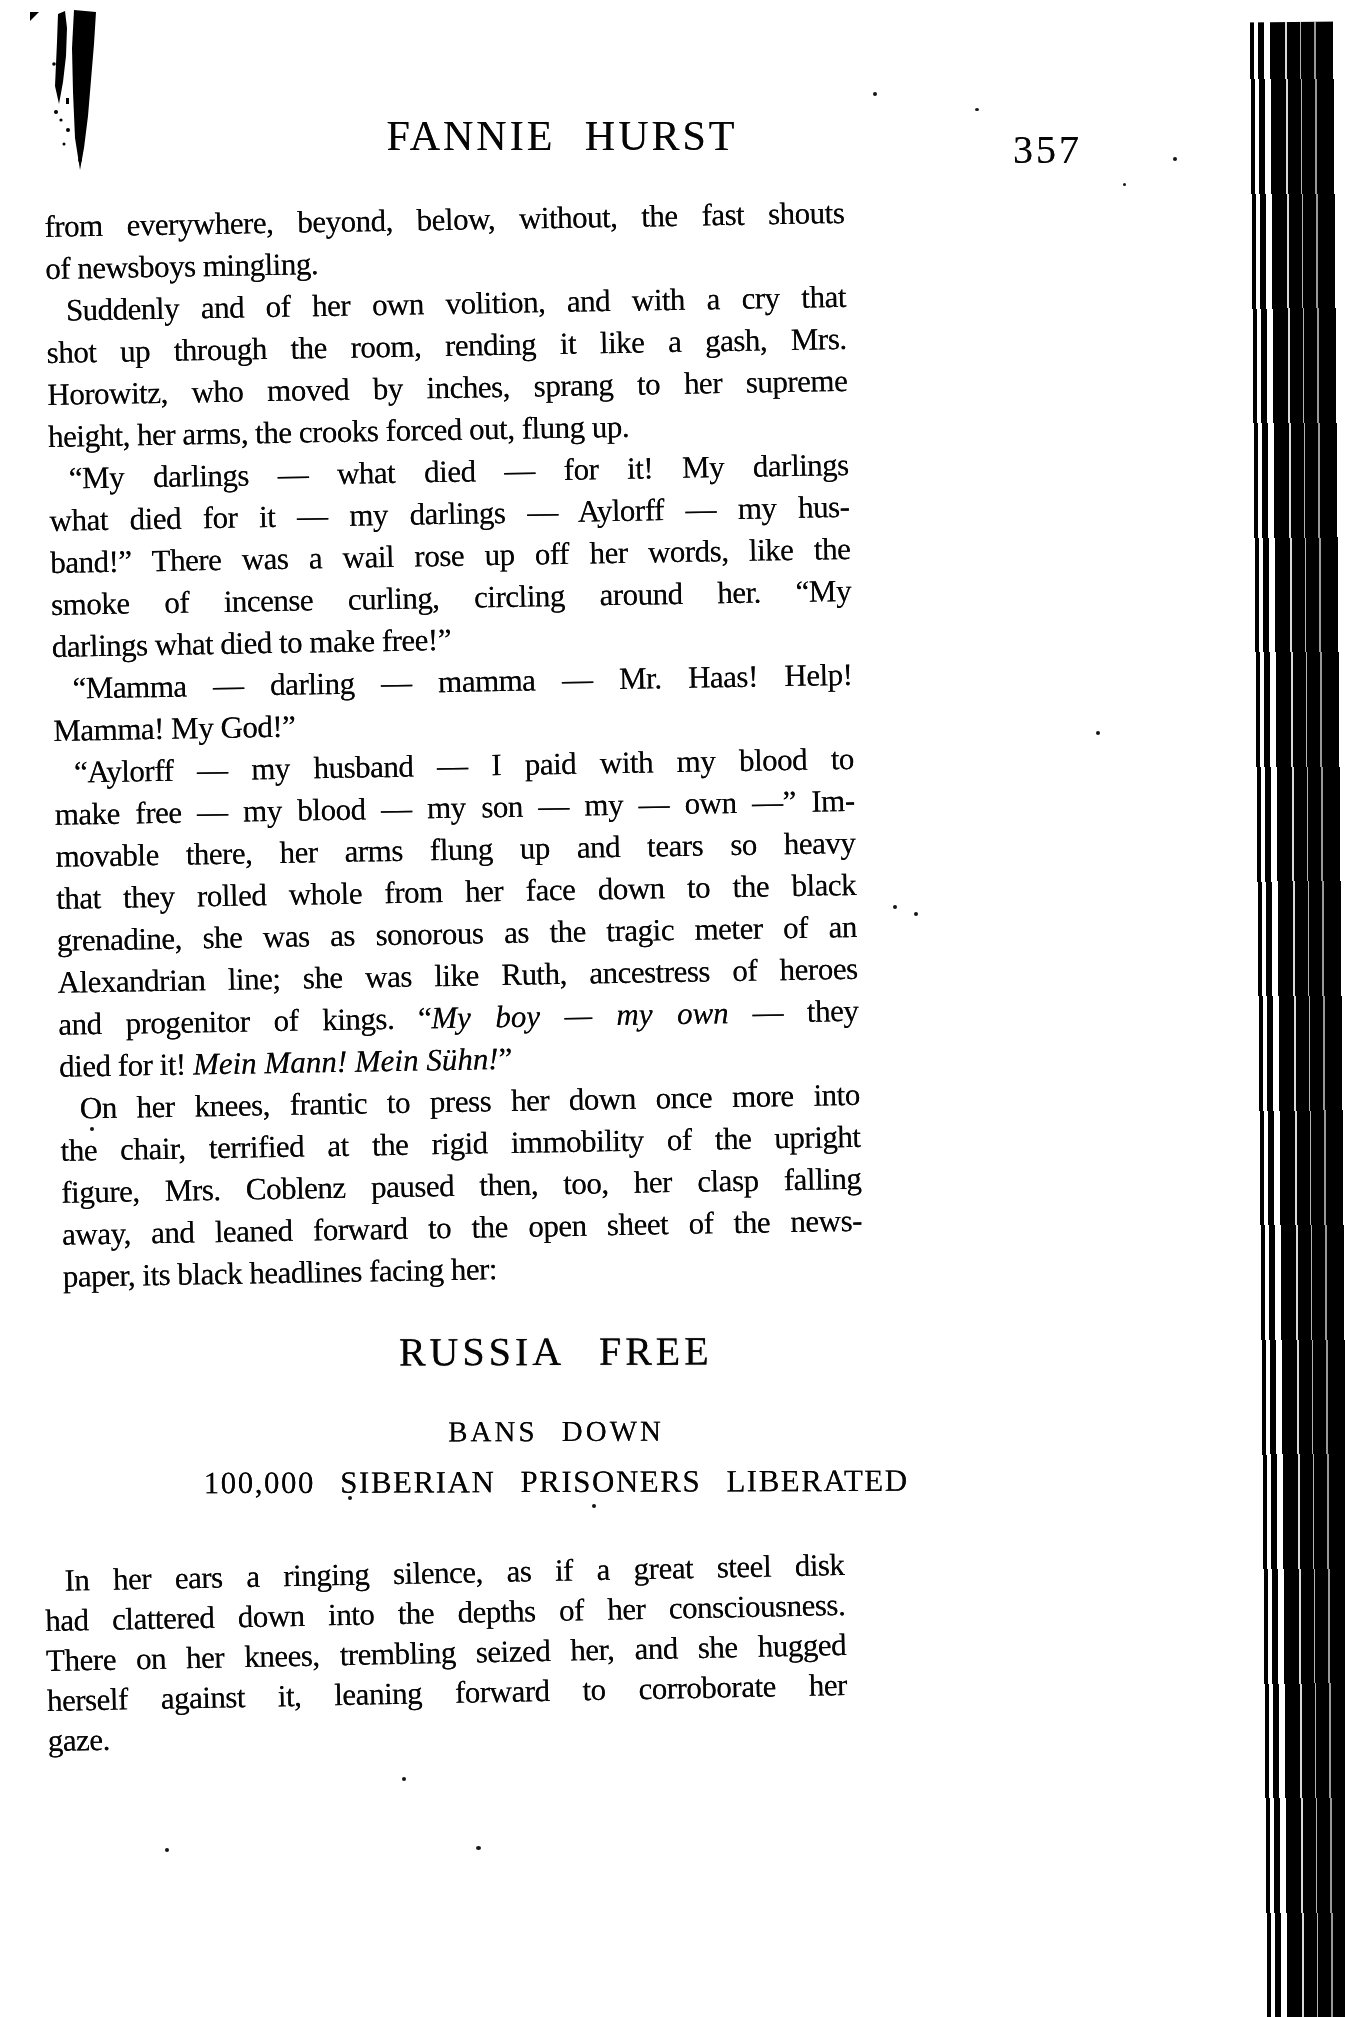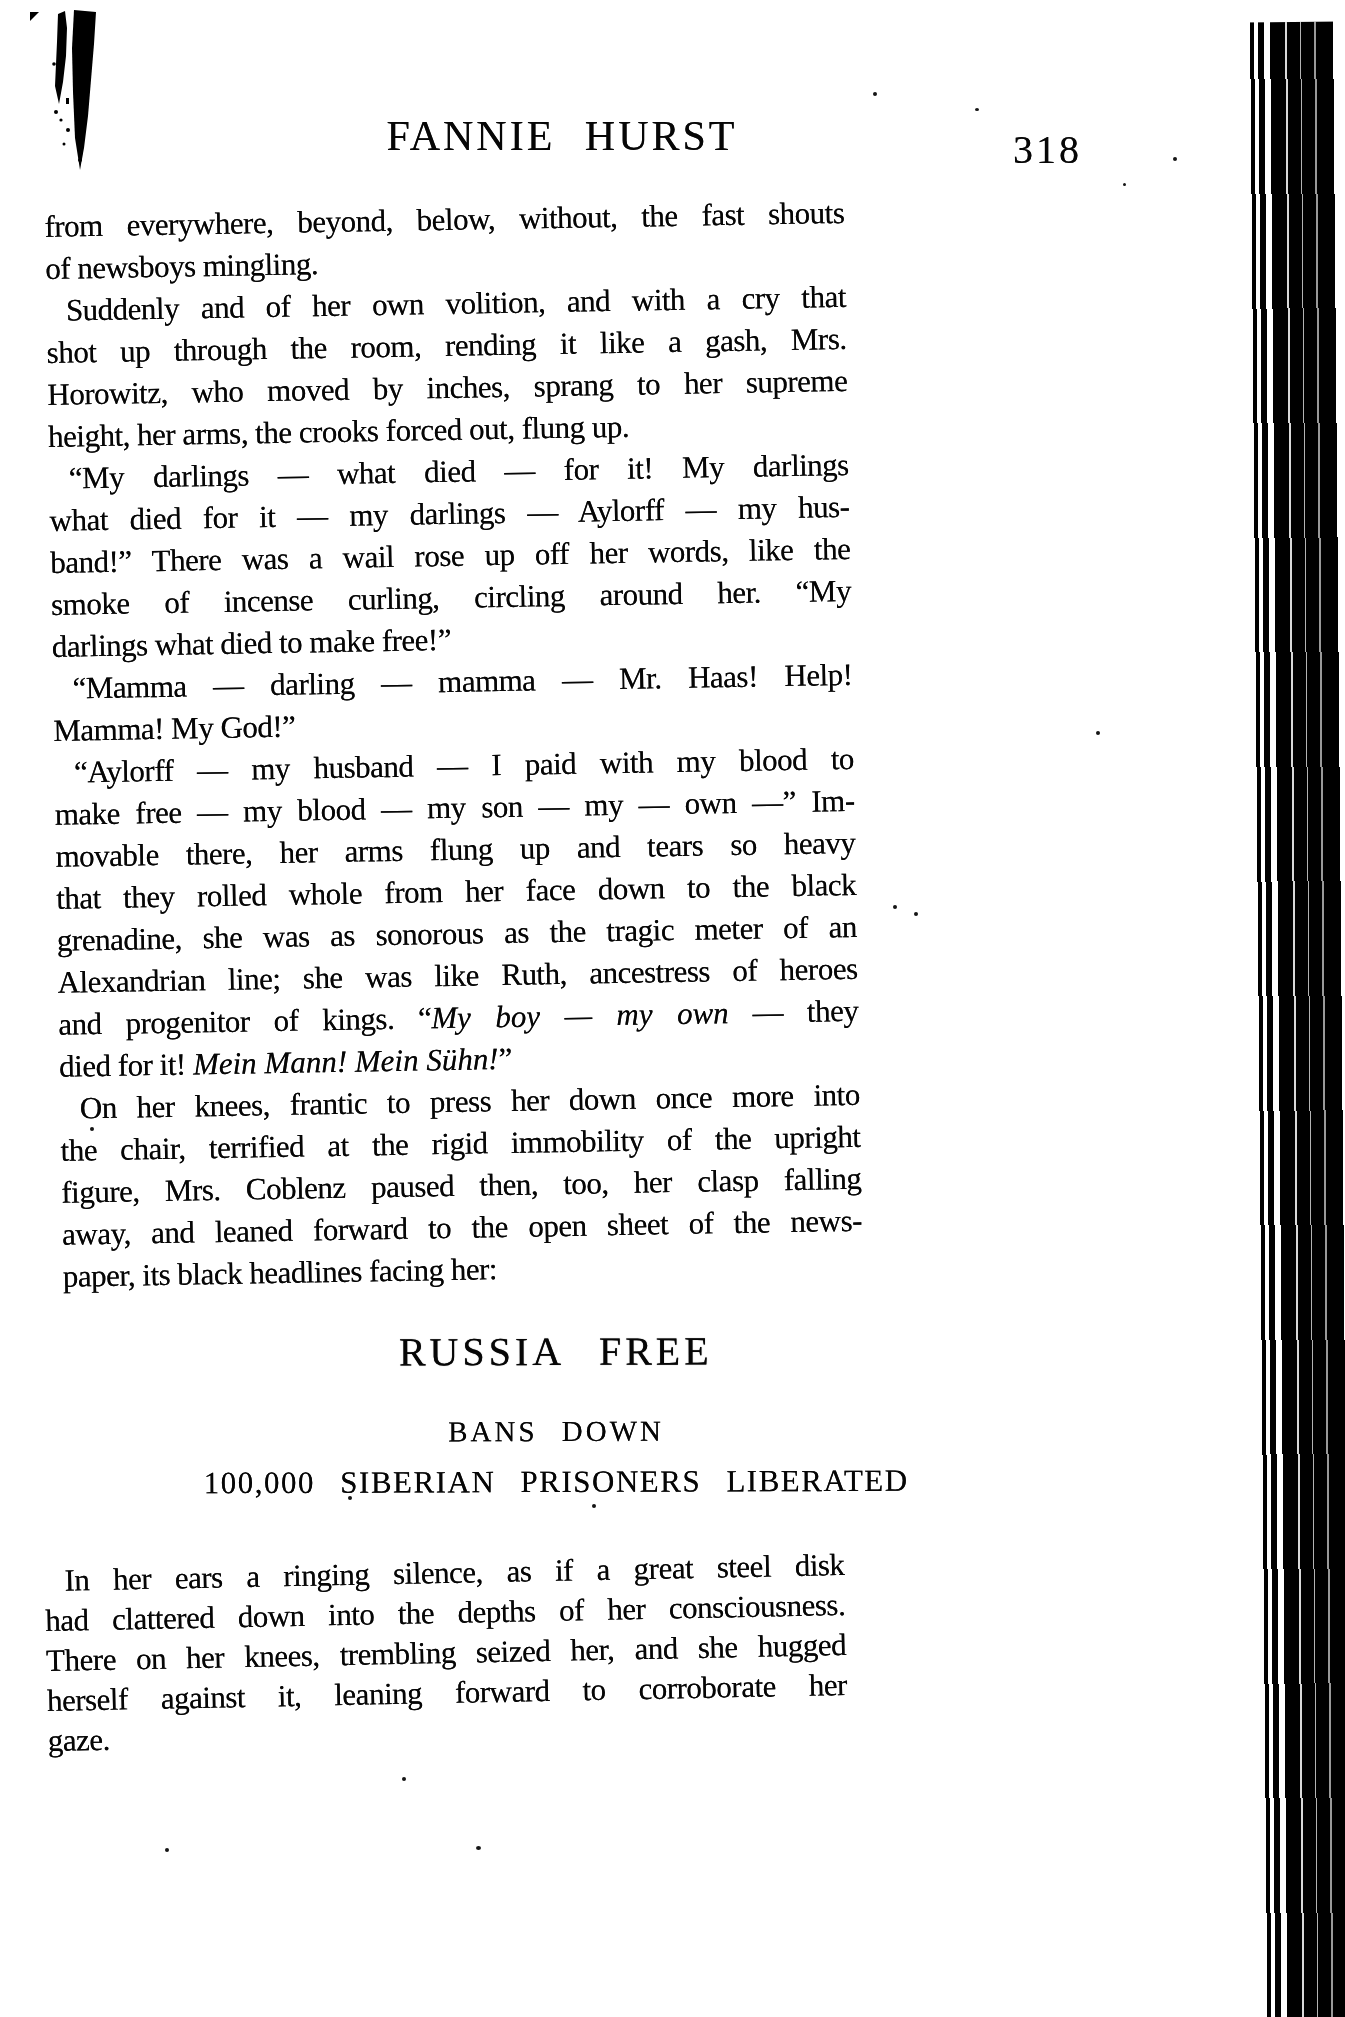--- a/index.html
+++ b/index.html
@@ -103,21 +103,21 @@
     <circle fill="#000" cx="20" cy="136" r="1.5"></circle>
     <circle fill="#000" cx="36" cy="152" r="2"></circle>
     <circle fill="#000" cx="10" cy="56" r="1.8"></circle>
     <rect fill="#000" x="22" y="90" width="3" height="6"></rect>
   </svg>
   <div class="corner-mark"></div>
 
   <div class="running-header">
     <span class="title">FANNIE HURST</span>
   </div>
-  <div class="pageno">318</div>
+  <div class="pageno">357</div>
 
   <div class="upper">
     <div class="ln">from everywhere, beyond, below, without, the fast shouts</div>
     <div class="ln end">of newsboys mingling.</div>
     <div class="ln ind">Suddenly and of her own volition, and with a cry that</div>
     <div class="ln">shot up through the room, rending it like a gash, Mrs.</div>
     <div class="ln">Horowitz, who moved by inches, sprang to her supreme</div>
     <div class="ln end">height, her arms, the crooks forced out, flung up.</div>
     <div class="ln ind">“My darlings — what died — for it!  My darlings</div>
     <div class="ln">what died for it — my darlings — Aylorff — my hus-</div>

